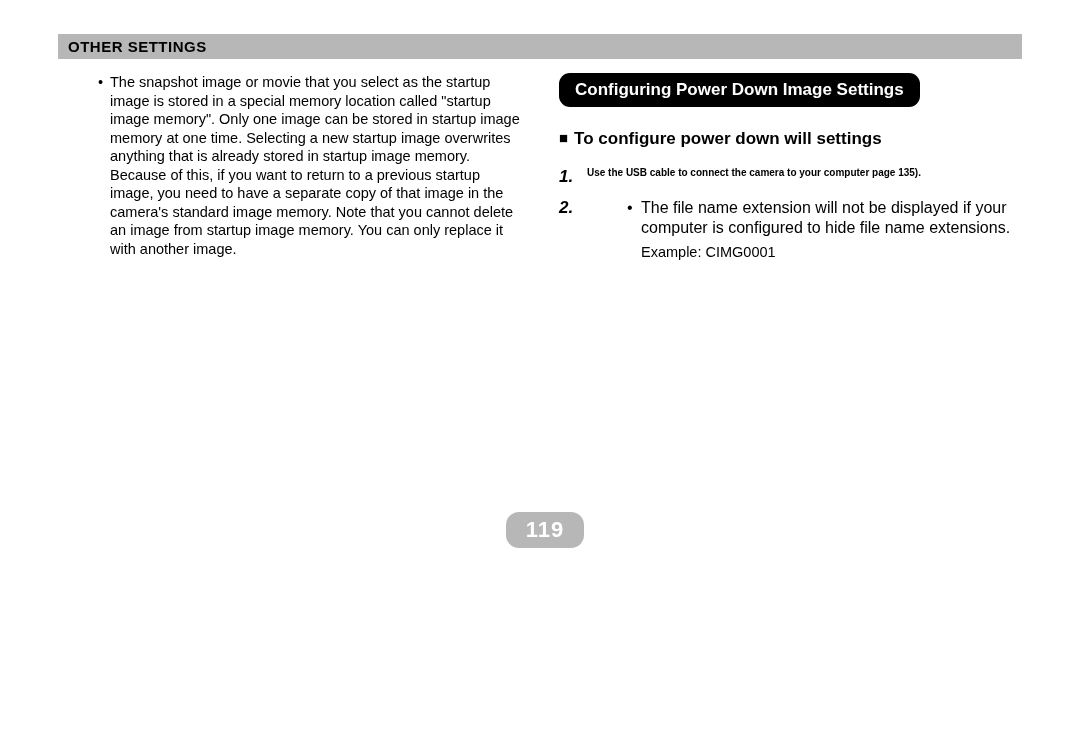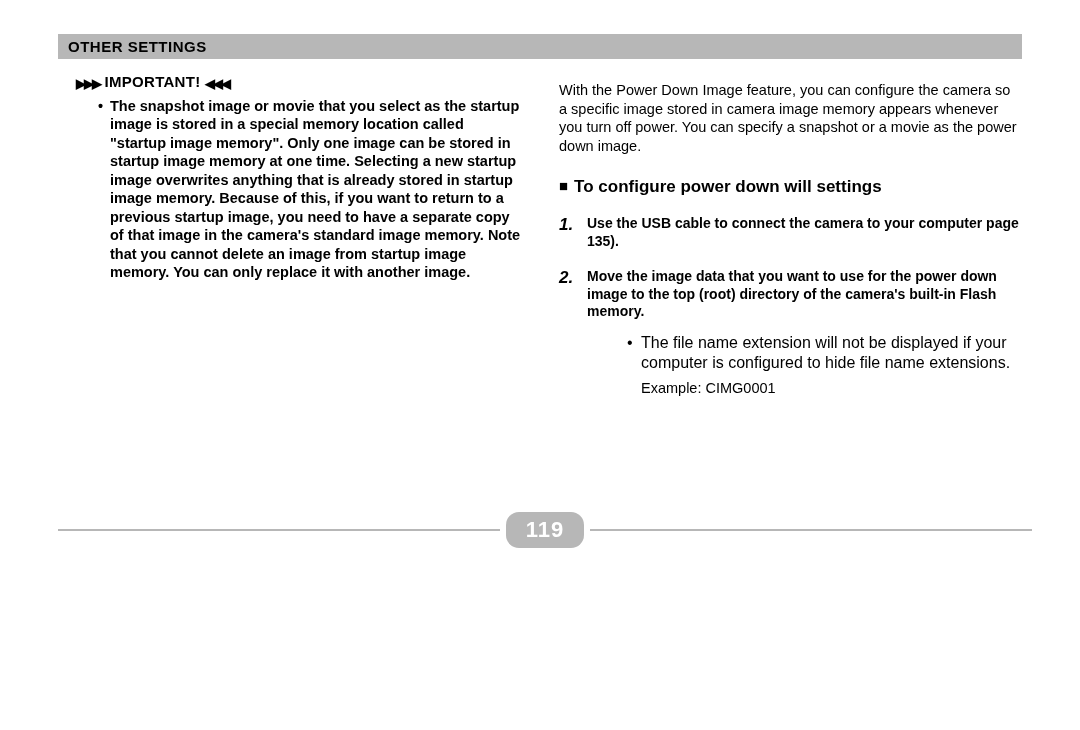--- a/index.html
+++ b/index.html
@@ -3,72 +3,66 @@
   <meta charset="utf-8">
   <style>
     * { margin: 0; padding: 0; box-sizing: border-box; }
     html, body { width: 1080px; height: 730px; font-family: Arial, Helvetica, sans-serif; background: #fff; color: #000; }
     .page { position: relative; width: 1080px; height: 570px; padding: 34px 58px 0 58px; }
     .header-bar { background: #b7b7b7; padding: 4px 10px; font-weight: bold; letter-spacing: 0.5px; font-size: 15px; }
     .columns { display: flex; gap: 38px; margin-top: 14px; }
     .col { flex: 1 1 0; }
     .important-row { font-weight: bold; font-size: 15px; letter-spacing: 0.3px; margin-bottom: 6px; margin-left: 18px; }
     .arrows { display: inline-block; font-size: 13px; letter-spacing: -2px; vertical-align: middle; }
-    .bullet-list { list-style: none; padding-left: 40px; font-weight: bold; }
+    .bullet-list { list-style: none; padding-left: 40px; }
     .bullet-list li { position: relative; font-size: 14.5px; line-height: 1.28; padding-left: 12px; }
     .bullet-list li::before { content: "•"; position: absolute; left: 0; top: 0; }
     .black-pill { background: #000; color: #fff; border-radius: 11px; padding: 7px 16px; font-weight: bold; font-size: 17px; display: inline-block; }
     .intro-text { font-size: 14.5px; line-height: 1.28; margin-top: 8px; }
     .subhead { font-weight: bold; font-size: 17px; margin-top: 22px; }
     .subhead .sq { font-size: 15px; margin-right: 6px; vertical-align: 1px; }
     .steps { list-style: none; margin-top: 18px; }
     .steps > li { position: relative; padding-left: 28px; margin-bottom: 18px; }
     .step-num { position: absolute; left: 0; top: 0; font-style: italic; font-weight: bold; font-size: 17px; }
-    .step-body { font-size: 14px; font-weight: bold; line-height: 1.25; }
+    .step-body { font-size: 10px; font-weight: bold; line-height: 1.25; }
     .sub-bullets { list-style: none; margin-top: 12px; padding-left: 40px; }
     .sub-bullets > li { position: relative; padding-left: 14px; font-size: 16px; line-height: 1.28; margin-bottom: 10px; font-weight: normal; }
     .sub-bullets > li::before { content: "•"; position: absolute; left: 0; top: 0; }
     .sub-extra { font-size: 14.5px; font-weight: normal; padding-left: 54px; margin-top: -4px; margin-bottom: 27px; }
-    .footer { position: absolute; left: 58px; right: 48px; bottom: 22px; display: flex; align-items: center; }
+    .footer { position: absolute; left: 58px; right: 48px; bottom: 22px; display: flex; align-items: center; flex-direction: column; }
     .footer .rule { flex: 1; height: 2px; background: #b7b7b7; }
     .page-num { background: #b7b7b7; color: #fff; font-weight: bold; font-size: 22px; padding: 5px 20px; border-radius: 13px; margin: 0 6px; letter-spacing: 1px; }
   </style>
 </head>
 <body>
 
 <div class="page">
 
   <div class="header-bar">OTHER SETTINGS</div>
 
   <div class="columns">
 
     <div class="col">
-      <div class="important-row">
-        <span class="arrows">▶▶▶</span>
-        <span>IMPORTANT!</span>
-        <span class="arrows">◀◀◀</span>
-      </div>
       <ul class="bullet-list">
         <li>The snapshot image or movie that you select as the startup image is stored in a special memory location called "startup image memory". Only one image can be stored in startup image memory at one time. Selecting a new startup image overwrites anything that is already stored in startup image memory. Because of this, if you want to return to a previous startup image, you need to have a separate copy of that image in the camera's standard image memory. Note that you cannot delete an image from startup image memory. You can only replace it with another image.</li>
       </ul>
     </div>
 
     <div class="col">
-      <div class="intro-text">With the Power Down Image feature, you can configure the camera so a specific image stored in camera image memory appears whenever you turn off power. You can specify a snapshot or a movie as the power down image.</div>
+      <div class="black-pill">Configuring Power Down Image Settings</div>
       <div class="subhead">
         <span class="sq">■</span><span>To configure power down will settings</span>
       </div>
       <ol class="steps">
         <li>
           <span class="step-num">1.</span>
           <div class="step-body">Use the USB cable to connect the camera to your computer page 135).</div>
         </li>
         <li>
           <span class="step-num">2.</span>
-          <div class="step-body">Move the image data that you want to use for the power down image to the top (root) directory of the camera's built-in Flash memory.</div>
           <ul class="sub-bullets">
             <li>The file name extension will not be displayed if your computer is configured to hide file name extensions.</li>
           </ul>
           <div class="sub-extra">Example: CIMG0001</div>
         </li>
       </ol>
     </div>
 
   </div>
 

